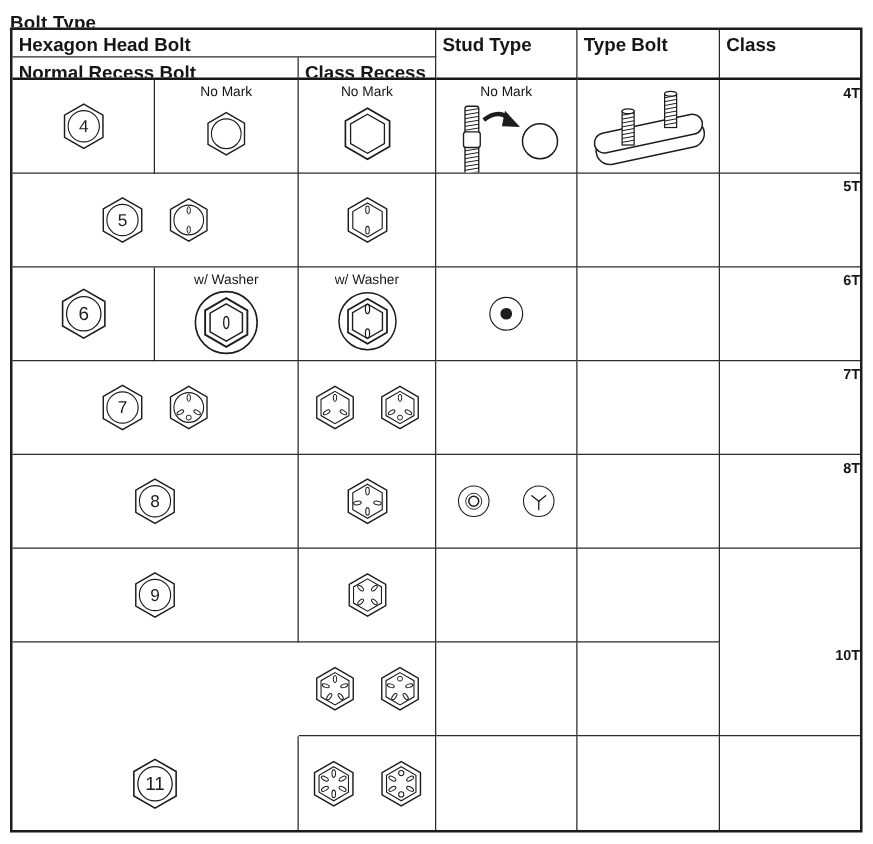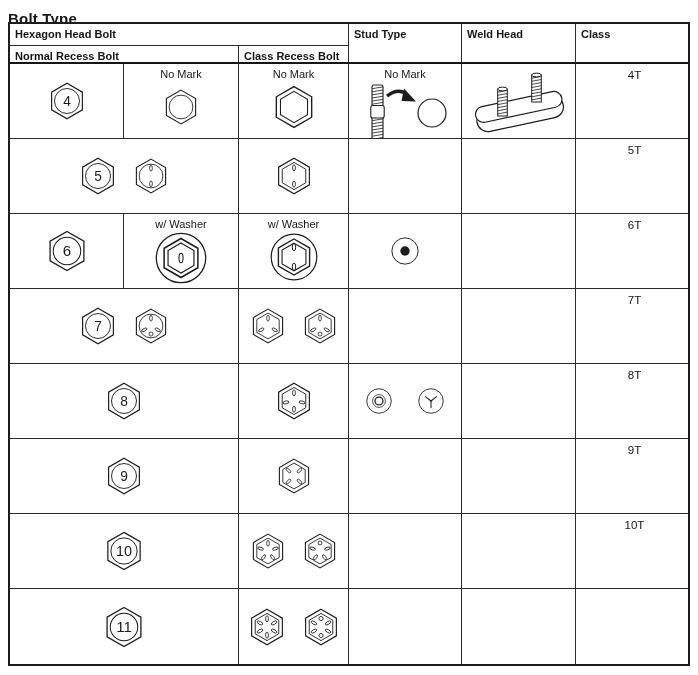--- a/index.html
+++ b/index.html
@@ -3,43 +3,43 @@
 <meta charset="utf-8">
 <style>
   html,body{margin:0;padding:0;background:#ffffff;}
   body{width:698px;height:675px;position:relative;font-family:"Liberation Sans","DejaVu Sans",sans-serif;color:#161616;}
   .title{position:absolute;left:8px;top:10px;font-size:15px;font-weight:bold;letter-spacing:.2px;}
   .grid{position:absolute;left:8px;top:22px;width:682px;height:644px;border:2px solid #1c1c1c;box-sizing:border-box;
         display:grid;grid-template-columns:114px 115px 110px 113px 114px 1fr;grid-template-rows:22px 18px repeat(8,75px);background:#fff;}
   .c{border-right:1px solid #2b2b2b;border-bottom:1px solid #2b2b2b;position:relative;display:flex;flex-direction:column;align-items:center;box-sizing:border-box;overflow:hidden;}
   .c.norend{border-right:none;}
   .c.nobot{border-bottom:none;}
-  .hdr{font-weight:bold;font-size:11px;align-items:flex-start;justify-content:flex-start;padding:4px 0 0 5px;}
+  .hdr{font-weight:bold;font-size:15px;align-items:flex-start;justify-content:flex-start;padding:4px 0 0 5px;}
   .thick{border-bottom:2px solid #161616;}
   .lbl{font-size:11px;line-height:13px;margin-top:4px;height:14px;flex:0 0 auto;}
   .symrow{display:flex;flex:1;align-items:center;justify-content:center;gap:14px;width:100%;}
   .symrow.withlbl{padding-bottom:6px;}
-  .cls{font-size:11.5px;align-items:center;padding:5px 0 0 5px;font-weight:normal;}
+  .cls{font-size:11.5px;align-items:flex-end;padding:5px 0 0 5px;font-weight:bold;}
   svg{display:block;}
 </style>
 </head>
 <body>
 
 <div class="title">Bolt Type</div>
 
 <div class="grid">
 
   <div class="c hdr" style="grid-column:1/4;grid-row:1;">
       <span>Hexagon Head Bolt</span>
     </div>
   <div class="c hdr thick" style="grid-column:4;grid-row:1/3;">
       <span>Stud Type</span>
     </div>
   <div class="c hdr thick" style="grid-column:5;grid-row:1/3;">
-      <span>Weld Head</span>
+      <span>Type Bolt</span>
     </div>
   <div class="c hdr thick" style="grid-column:1/3;grid-row:2;">
       <span>Normal Recess Bolt</span>
     </div>
   <div class="c hdr thick norend" style="grid-column:6;grid-row:1/3;">
       <span>Class</span>
     </div>
   <div class="c hdr thick" style="grid-column:3;grid-row:2;">
       <span>Class Recess Bolt</span>
     </div>
@@ -307,33 +307,21 @@
           <polygon points="24.00,7.70 38.12,15.85 38.12,32.15 24.00,40.30 9.88,32.15 9.88,15.85" fill="none" stroke="#1d1d1d" stroke-width="1.1"></polygon>
           <ellipse cx="30.93" cy="17.07" rx="1.7" ry="3.7" fill="none" stroke="#1d1d1d" stroke-width="1" transform="rotate(45 30.93 17.07)"></ellipse>
           <ellipse cx="30.93" cy="30.93" rx="1.7" ry="3.7" fill="none" stroke="#1d1d1d" stroke-width="1" transform="rotate(135 30.93 30.93)"></ellipse>
           <ellipse cx="17.07" cy="30.93" rx="1.7" ry="3.7" fill="none" stroke="#1d1d1d" stroke-width="1" transform="rotate(225 17.07 30.93)"></ellipse>
           <ellipse cx="17.07" cy="17.07" rx="1.7" ry="3.7" fill="none" stroke="#1d1d1d" stroke-width="1" transform="rotate(315 17.07 17.07)"></ellipse>
         </svg>
       </div>
   </div>
   <div class="c" style="grid-column:4;grid-row:8;"></div>
   <div class="c" style="grid-column:5;grid-row:8;"></div>
-  <div class="c cls norend" style="grid-column:6;grid-row:8;">
-      <span>9T</span>
-    </div>
-
-  <div class="c" style="grid-column:1/3;grid-row:9;">
-    <div class="symrow">
-        <svg width="42" height="42" viewBox="0 0 48 48">
-          <polygon points="24.00,2.70 42.45,13.35 42.45,34.65 24.00,45.30 5.55,34.65 5.55,13.35" fill="none" stroke="#1d1d1d" stroke-width="1.4"></polygon>
-          <circle cx="24" cy="24" r="15" fill="none" stroke="#1d1d1d" stroke-width="1.1"></circle>
-          <text x="24" y="29.5" font-size="16.5" text-anchor="middle" fill="#1d1d1d">10</text>
-        </svg>
-      </div>
-  </div>
+
   <div class="c" style="grid-column:3;grid-row:9;">
     <div class="symrow">
         <svg width="38" height="38" viewBox="0 0 48 48">
           <polygon points="24.00,2.70 42.45,13.35 42.45,34.65 24.00,45.30 5.55,34.65 5.55,13.35" fill="none" stroke="#1d1d1d" stroke-width="1.4"></polygon>
           <polygon points="24.00,7.70 38.12,15.85 38.12,32.15 24.00,40.30 9.88,32.15 9.88,15.85" fill="none" stroke="#1d1d1d" stroke-width="1.1"></polygon>
           <ellipse cx="24.00" cy="14.20" rx="1.7" ry="3.7" fill="none" stroke="#1d1d1d" stroke-width="1" transform="rotate(0 24.00 14.20)"></ellipse>
           <ellipse cx="33.32" cy="20.97" rx="1.7" ry="3.7" fill="none" stroke="#1d1d1d" stroke-width="1" transform="rotate(72 33.32 20.97)"></ellipse>
           <ellipse cx="29.76" cy="31.93" rx="1.7" ry="3.7" fill="none" stroke="#1d1d1d" stroke-width="1" transform="rotate(144 29.76 31.93)"></ellipse>
           <ellipse cx="18.24" cy="31.93" rx="1.7" ry="3.7" fill="none" stroke="#1d1d1d" stroke-width="1" transform="rotate(216 18.24 31.93)"></ellipse>
           <ellipse cx="14.68" cy="20.97" rx="1.7" ry="3.7" fill="none" stroke="#1d1d1d" stroke-width="1" transform="rotate(288 14.68 20.97)"></ellipse>

